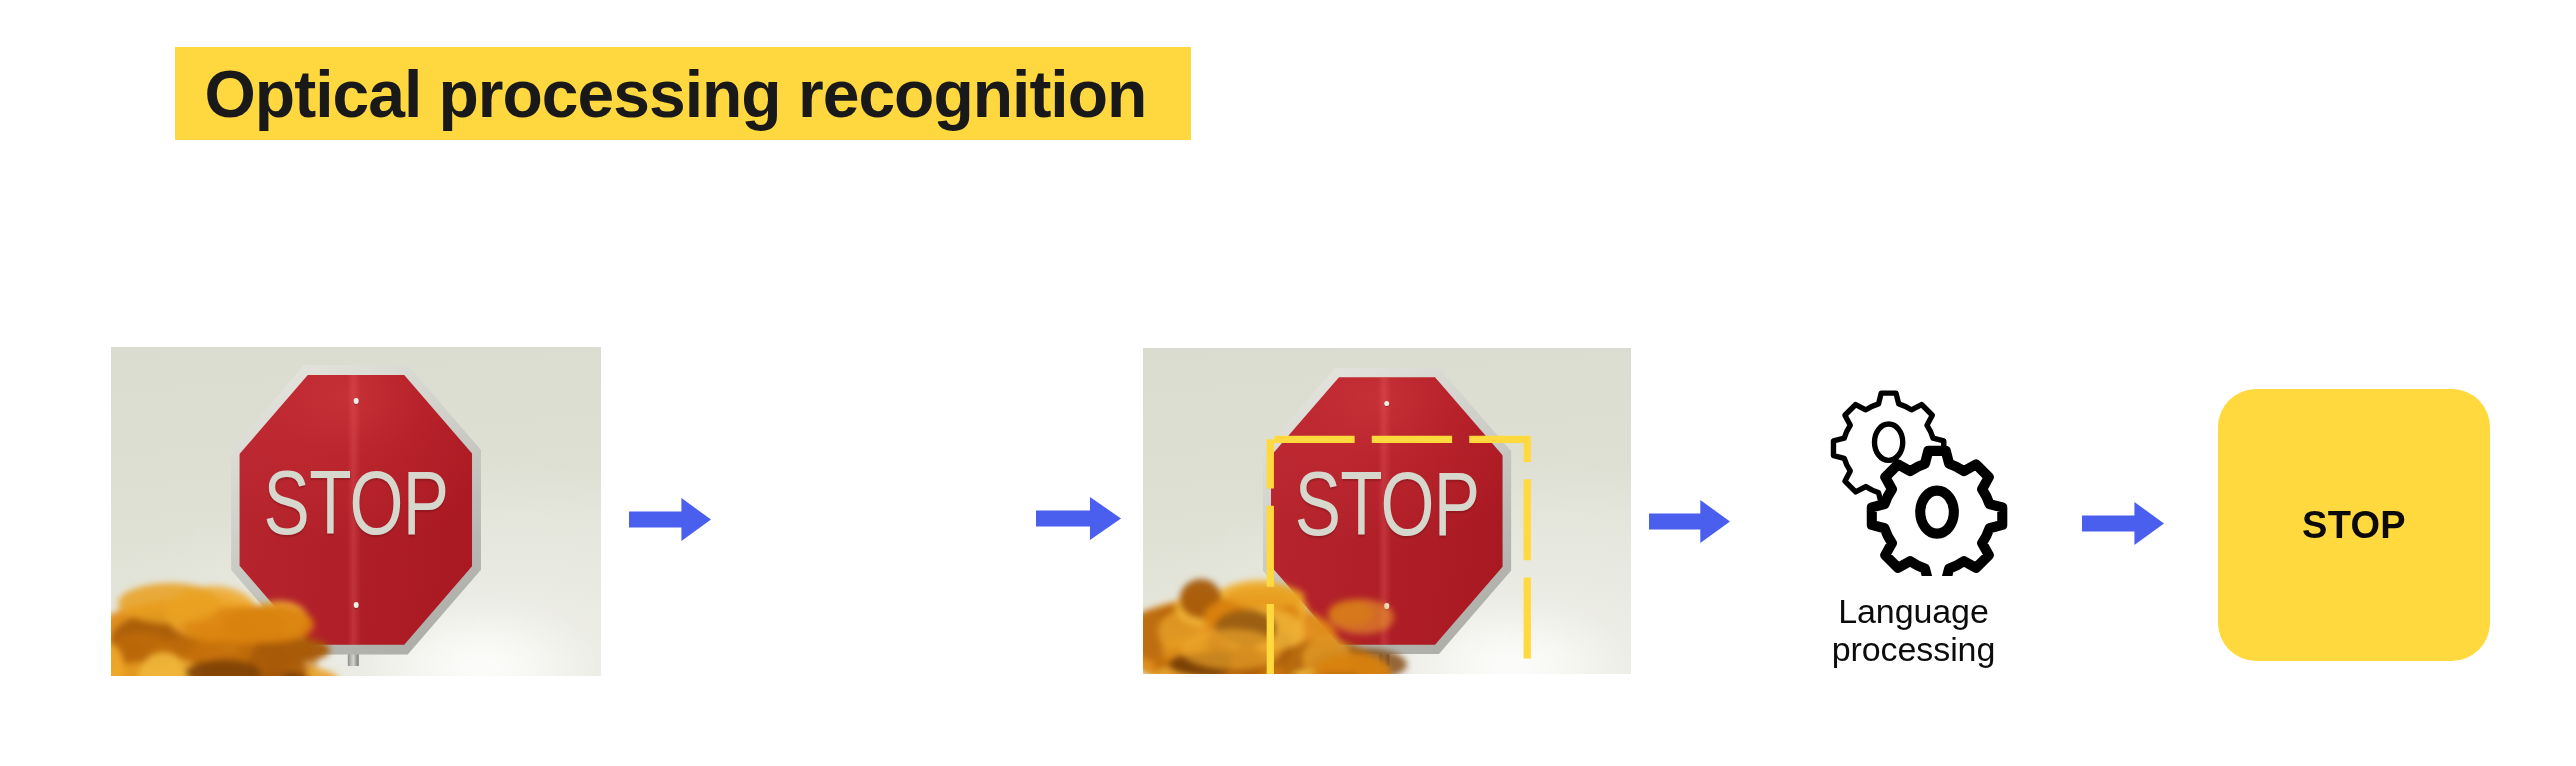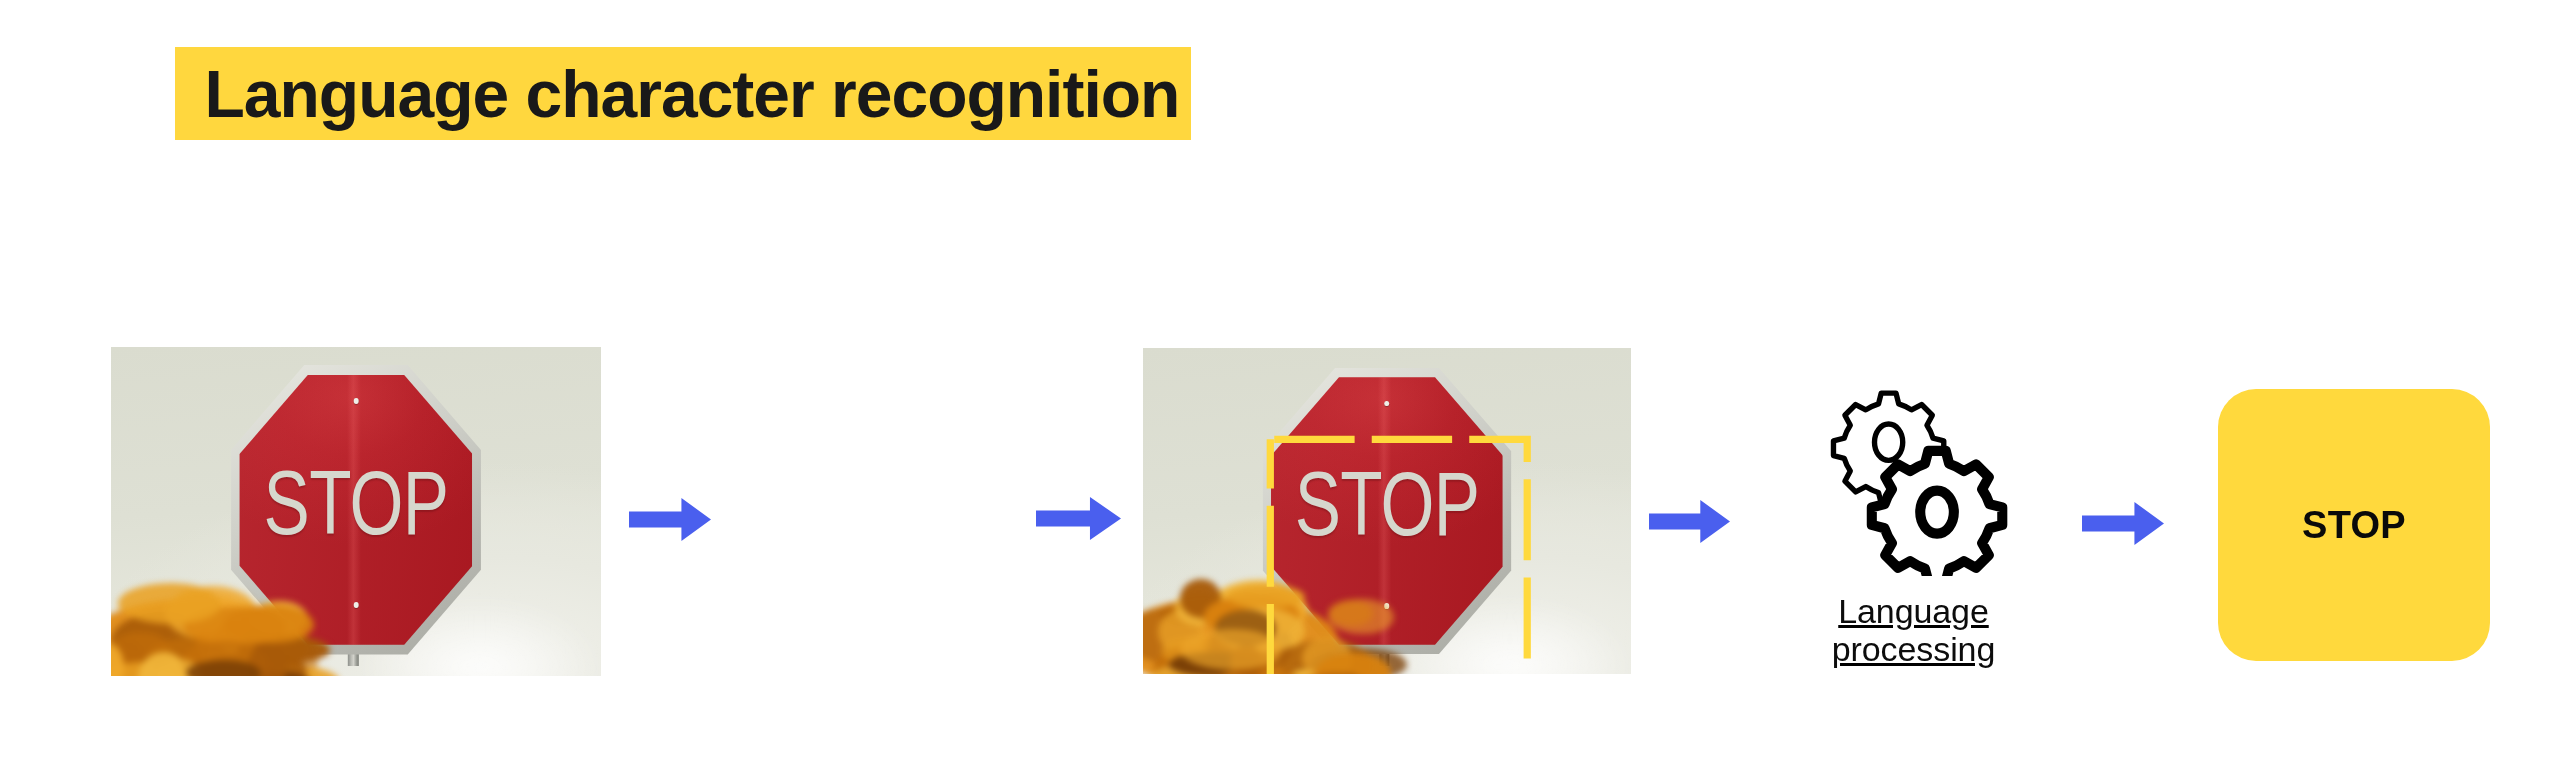--- a/index.html
+++ b/index.html
@@ -189,21 +189,21 @@
     line-height: 1.12;
     font-weight: normal;
     letter-spacing: -0.1px;
     white-space: pre-line;
   }
 
   #stage-eye   { left: 723px; top: 456px; width: 284px; }
   #stage-eye .glyph { width: 209px; height: 113px; }
   #stage-eye .caption { margin-top: 32px; }
 
-  #stage-nlp   { left: 1754px; top: 385px; width: 319px; text-decoration: underline; }
+  #stage-nlp   { left: 1754px; top: 385px; width: 319px; }
   #stage-nlp .glyph { width: 191px; height: 191px; }
   #stage-nlp .caption { margin-top: 16px; }
 
   
   #output-card {
     position: absolute;
     left: 2218px; top: 389px;
     width: 272px; height: 272px;
     background: #FFD93D;
     border-radius: 38px;
@@ -215,21 +215,21 @@
     font-size: 38px;
     font-weight: bold;
     color: #0A0A0A;
     letter-spacing: 0.3px;
   }
 </style>
 </head>
 <body>
 
 <div class="title-highlight">
-  <span class="title-text">Language character recognition</span>
+  <span class="title-text">Optical processing recognition</span>
 </div>
 
 <div class="pipeline">
 
   <div class="photo" id="photo-input">
     <div class="sky"></div>
     <div class="haze"></div>
 
     <div class="sign-wrap">
       <div class="post"></div>

